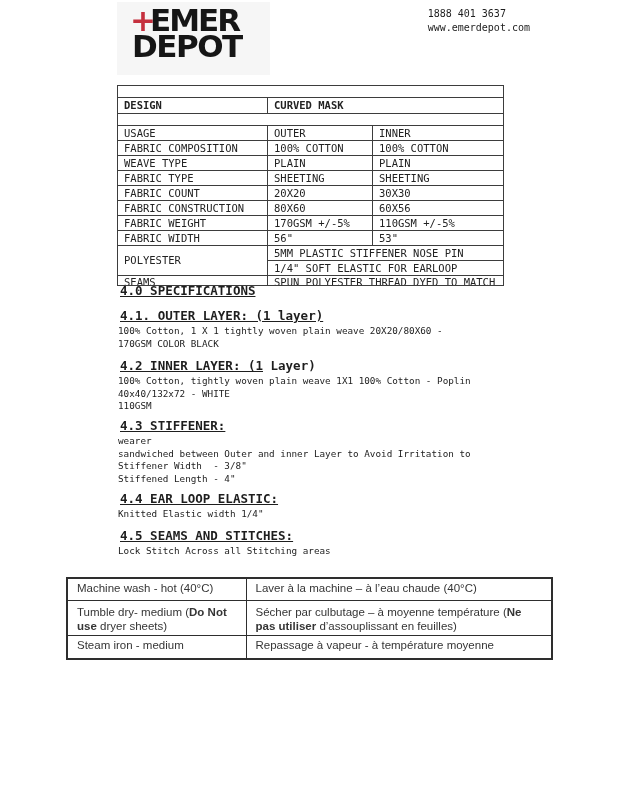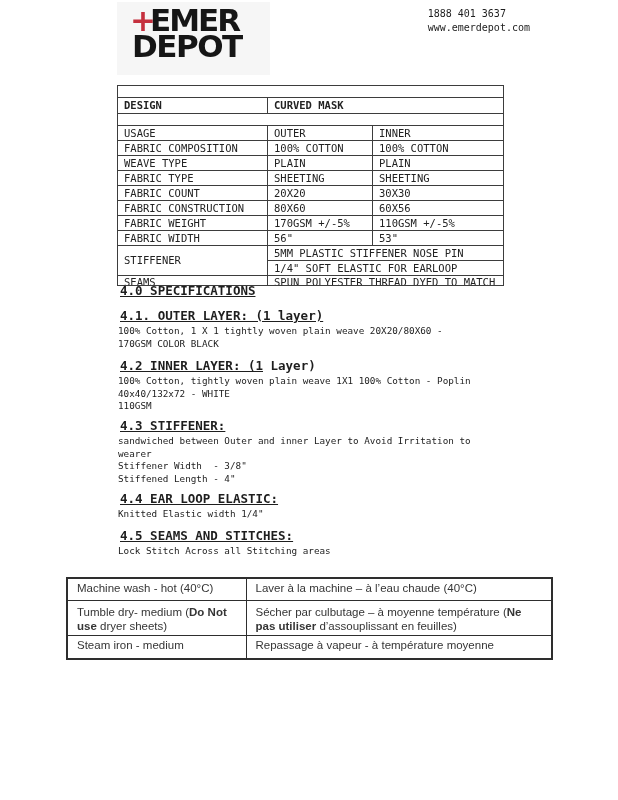--- a/index.html
+++ b/index.html
@@ -126,21 +126,21 @@
         <td>170GSM +/-5%</td>
         <td>110GSM +/-5%</td>
       </tr>
       <tr>
         <td>FABRIC WIDTH</td>
         <td>56"</td>
         <td>53"</td>
       </tr>
 
       <tr class="st1">
-        <td rowspan="2">STIFFENER</td>
+        <td rowspan="2">POLYESTER</td>
         <td colspan="2">5MM PLASTIC STIFFENER NOSE PIN</td>
       </tr>
       <tr class="st2">
         <td colspan="2">1/4" SOFT ELASTIC FOR EARLOOP</td>
       </tr>
 
       <tr class="seams">
         <td><div class="clip">SEAMS</div></td>
         <td colspan="2"><div class="clip">SPUN POLYESTER THREAD DYED TO MATCH</div></td>
       </tr>
@@ -158,22 +158,22 @@
 
     <div class="mb6">
       <div class="sec-h"><span class="u">4.2 INNER LAYER: (1</span><span> Layer)</span></div>
       <div class="line">100% Cotton, tightly woven plain weave 1X1 100% Cotton - Poplin</div>
       <div class="line">40x40/132x72 - WHITE</div>
       <div class="line">110GSM</div>
     </div>
 
     <div class="mb7">
       <div class="sec-h"><span class="u">4.3 STIFFENER:</span></div>
+      <div class="line">wearer</div>
       <div class="line">sandwiched between Outer and inner Layer to Avoid Irritation to</div>
-      <div class="line">wearer</div>
       <div class="line">Stiffener Width  - 3/8"</div>
       <div class="line">Stiffened Length - 4"</div>
     </div>
 
     <div class="mb8">
       <div class="sec-h"><span class="u">4.4 EAR LOOP ELASTIC:</span></div>
       <div class="line">Knitted Elastic width 1/4"</div>
     </div>
 
     <div>

